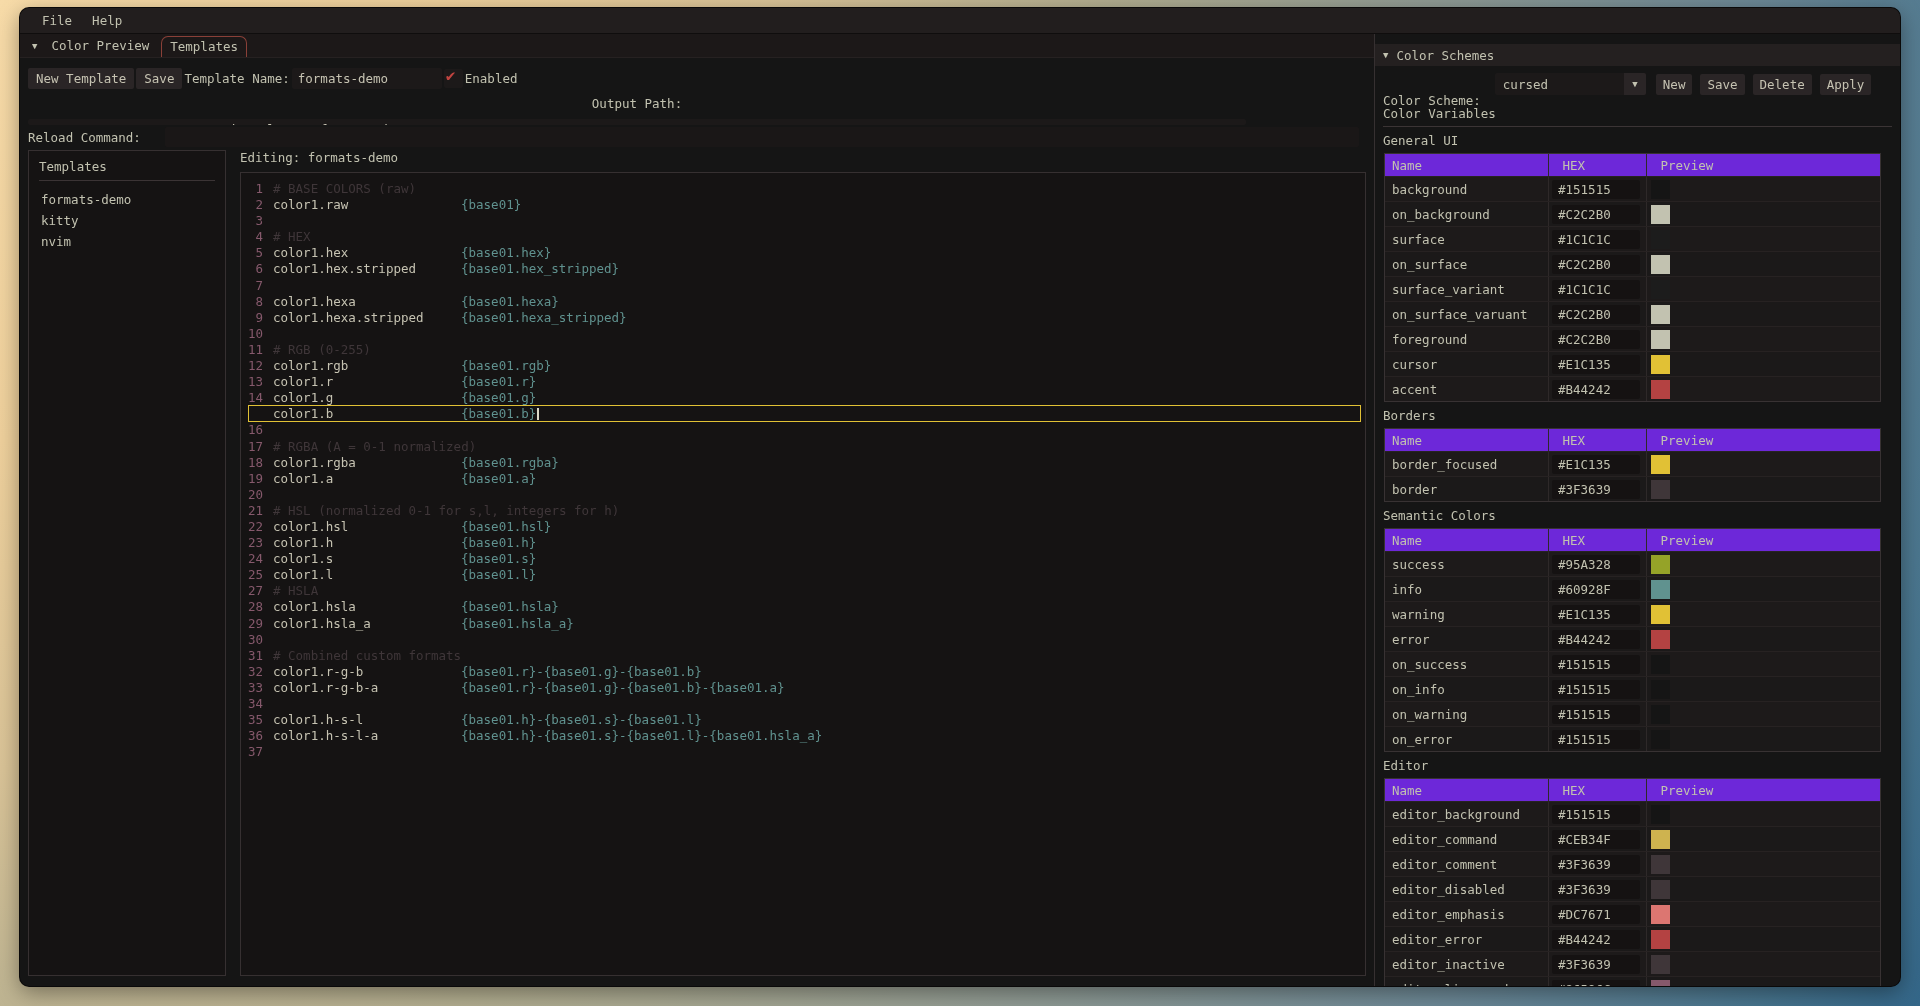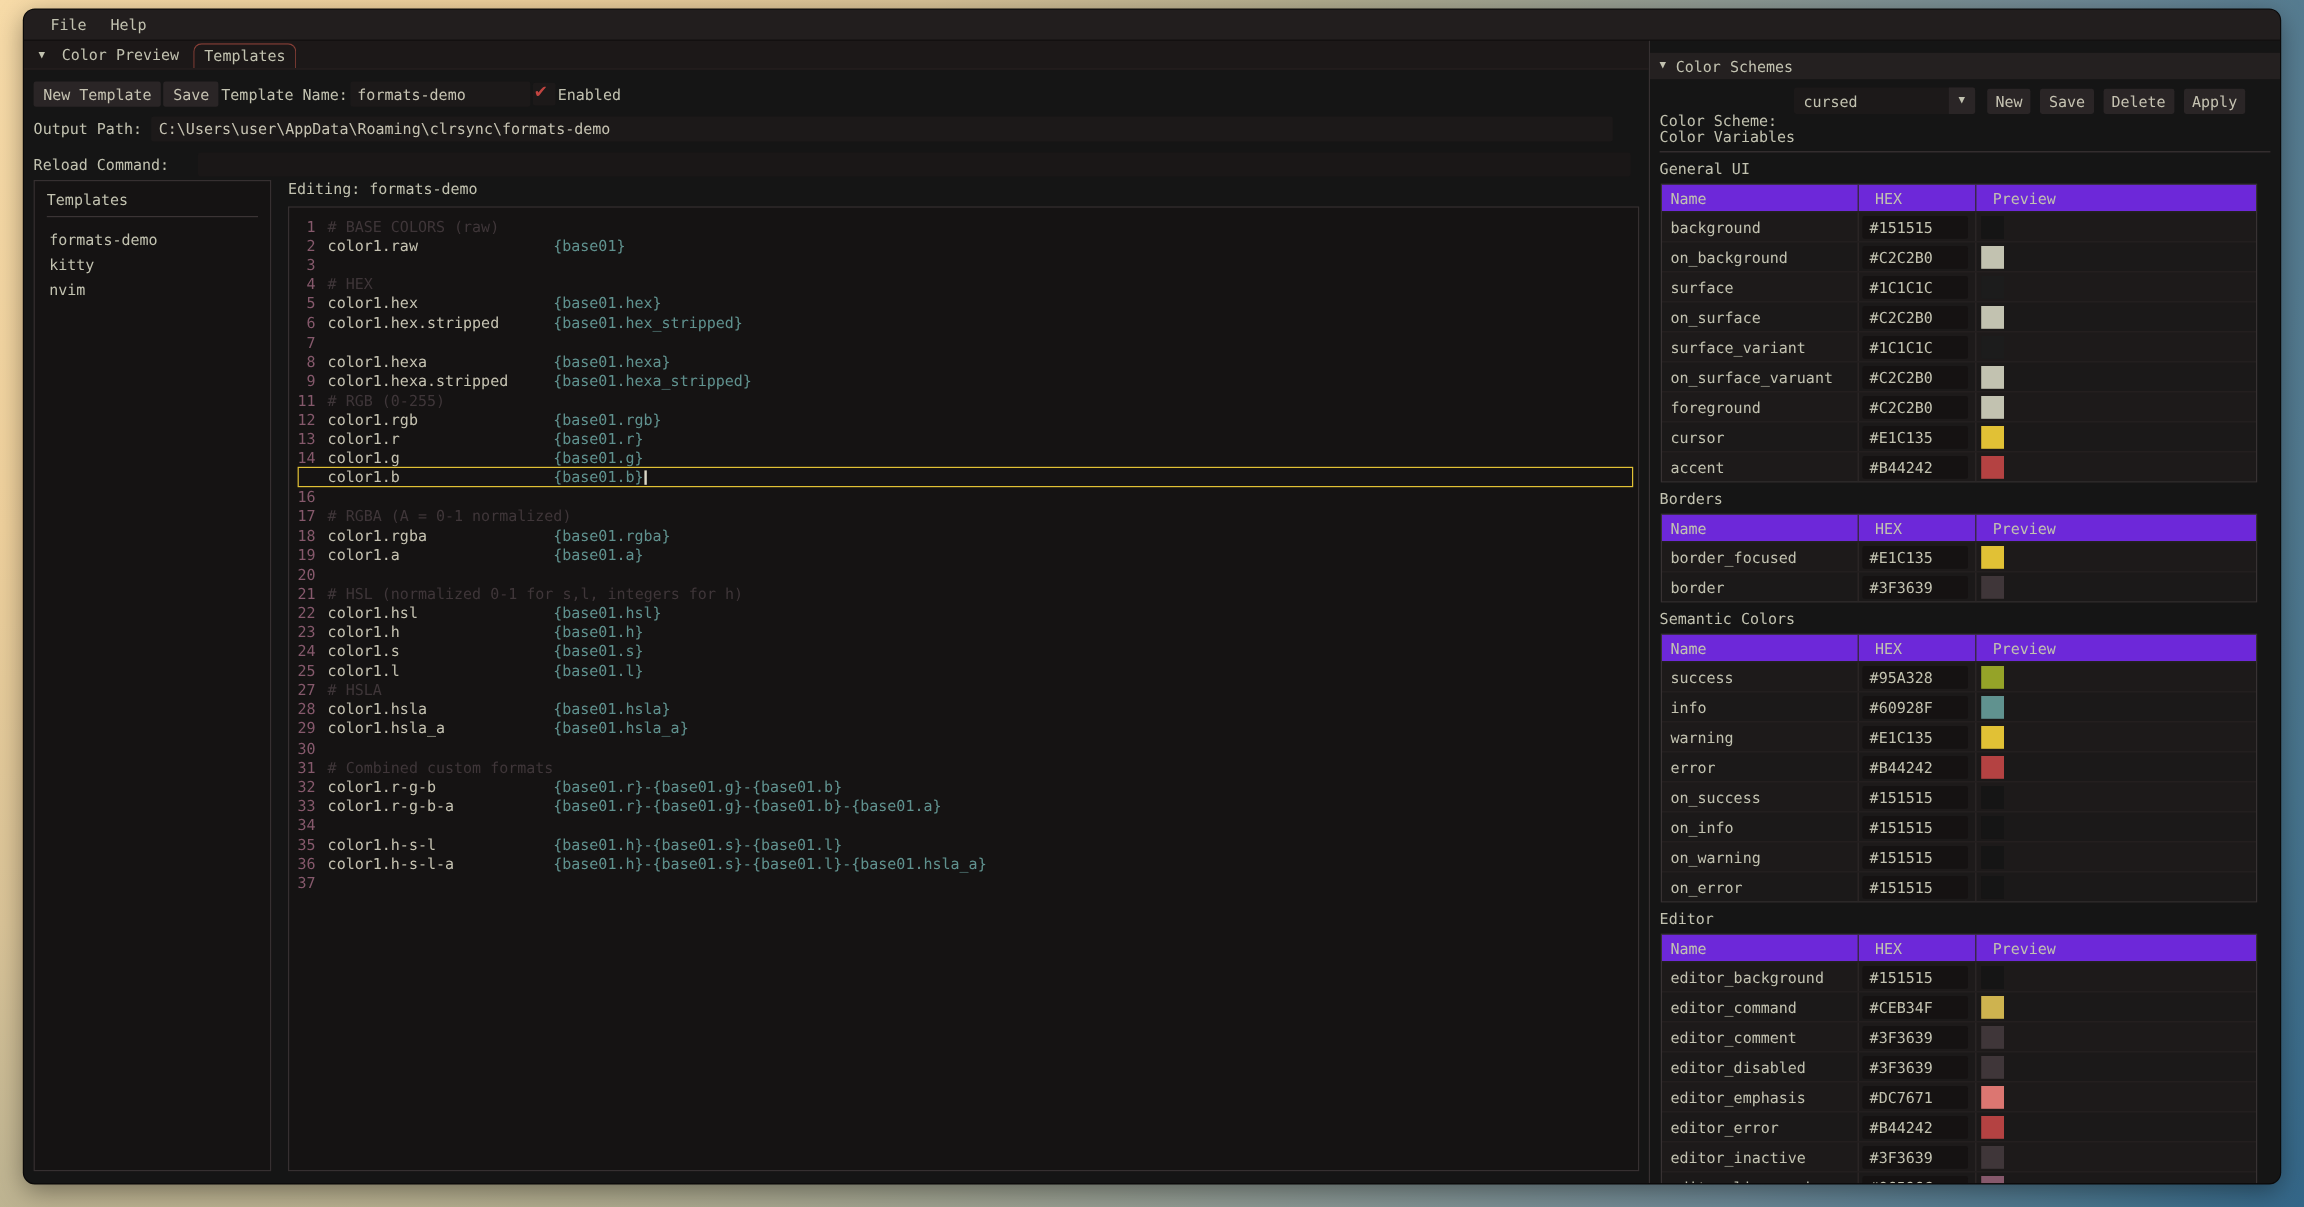--- a/index.html
+++ b/index.html
@@ -33,21 +33,21 @@
   .tab { padding:2px 8px; margin-right:4px; }
   .tab.active { border:1px solid #8a4038; border-bottom:none; border-radius:7px 7px 0 0;
     align-self:flex-end; height:21px; }
   
   .toolbar { position:absolute; left:8px; top:32px; height:24px; display:flex; align-items:center; gap:2px; }
   .btn { background:#2a2526; border-radius:2px; padding:3px 8px; color:#c6c3b2; white-space:nowrap; }
   .ibox { background:#1c1919; border-radius:2px; padding:3px 6px; color:#c6c3b2; white-space:nowrap; overflow:hidden; }
   .tname-input { width:150px; }
   .checkbox { width:19px; height:19px; background:#1c1919; border-radius:2px; position:relative; }
   .checkbox .tick { position:absolute; left:2px; top:-3px; font-size:16px; color:#c14440; font-weight:bold; }
-  .row-output { position:absolute; left:8px; top:62px; height:22px; display:flex; align-items:center; gap:8px; }
+  .row-output { position:absolute; left:8px; top:62px; height:22px; display:flex; align-items:center; gap:8px;flex-direction:column; }
   .row-reload { position:absolute; left:8px; top:92px; height:22px; display:flex; align-items:center; gap:24px; }
   .path-input { width:1218px; }
   .reload-input { width:1194px; background:#1a1717; height:20px; }
   
   .tpanel { position:absolute; left:8px; top:116px; width:198px; bottom:10px;
     background:#151313; border:1px solid #363031; padding:8px 10px; }
   .tpanel-title { margin-bottom:6px; }
   .tpanel hr, .vars-sep { border:none; border-top:1px solid #3b3435; margin:4px 0 8px 0; }
   .tpl-item { padding:3px 2px; }
   
@@ -152,20 +152,21 @@
           <div class="editor-pane" id="editor-pane">
               <div class="eline"><span class="lnum">1</span><span class="ecomment"># BASE COLORS (raw)</span></div>
               <div class="eline"><span class="lnum">2</span><span class="ecode">color1.raw</span><span class="eval">{base01}</span></div>
               <div class="eline"><span class="lnum">3</span></div>
               <div class="eline"><span class="lnum">4</span><span class="ecomment"># HEX</span></div>
               <div class="eline"><span class="lnum">5</span><span class="ecode">color1.hex</span><span class="eval">{base01.hex}</span></div>
               <div class="eline"><span class="lnum">6</span><span class="ecode">color1.hex.stripped</span><span class="eval">{base01.hex_stripped}</span></div>
               <div class="eline"><span class="lnum">7</span></div>
               <div class="eline"><span class="lnum">8</span><span class="ecode">color1.hexa</span><span class="eval">{base01.hexa}</span></div>
               <div class="eline"><span class="lnum">9</span><span class="ecode">color1.hexa.stripped</span><span class="eval">{base01.hexa_stripped}</span></div>
+              <div class="eline"><span class="lnum">10</span></div>
               <div class="eline"><span class="lnum">11</span><span class="ecomment"># RGB (0-255)</span></div>
               <div class="eline"><span class="lnum">12</span><span class="ecode">color1.rgb</span><span class="eval">{base01.rgb}</span></div>
               <div class="eline"><span class="lnum">13</span><span class="ecode">color1.r</span><span class="eval">{base01.r}</span></div>
               <div class="eline"><span class="lnum">14</span><span class="ecode">color1.g</span><span class="eval">{base01.g}</span></div>
               <div class="eline focused"><span class="lnum">15</span><span class="ecode">color1.b</span><div class="focus-box"></div><span class="eval">{base01.b}<span class="tcursor"></span></span></div>
               <div class="eline"><span class="lnum">16</span></div>
               <div class="eline"><span class="lnum">17</span><span class="ecomment"># RGBA (A = 0-1 normalized)</span></div>
               <div class="eline"><span class="lnum">18</span><span class="ecode">color1.rgba</span><span class="eval">{base01.rgba}</span></div>
               <div class="eline"><span class="lnum">19</span><span class="ecode">color1.a</span><span class="eval">{base01.a}</span></div>
               <div class="eline"><span class="lnum">20</span></div>

